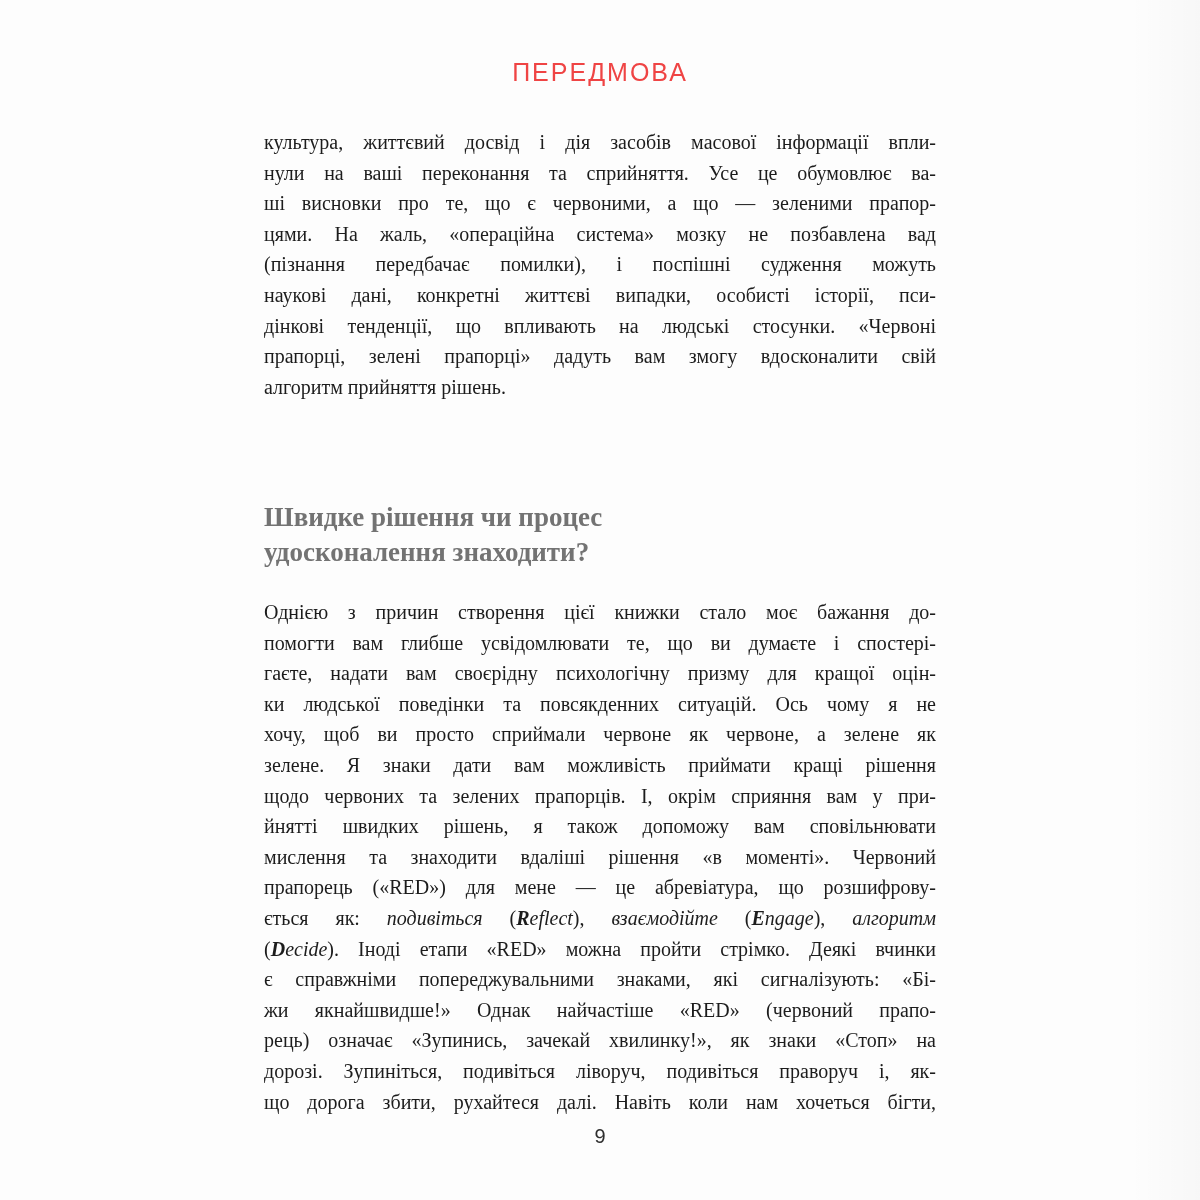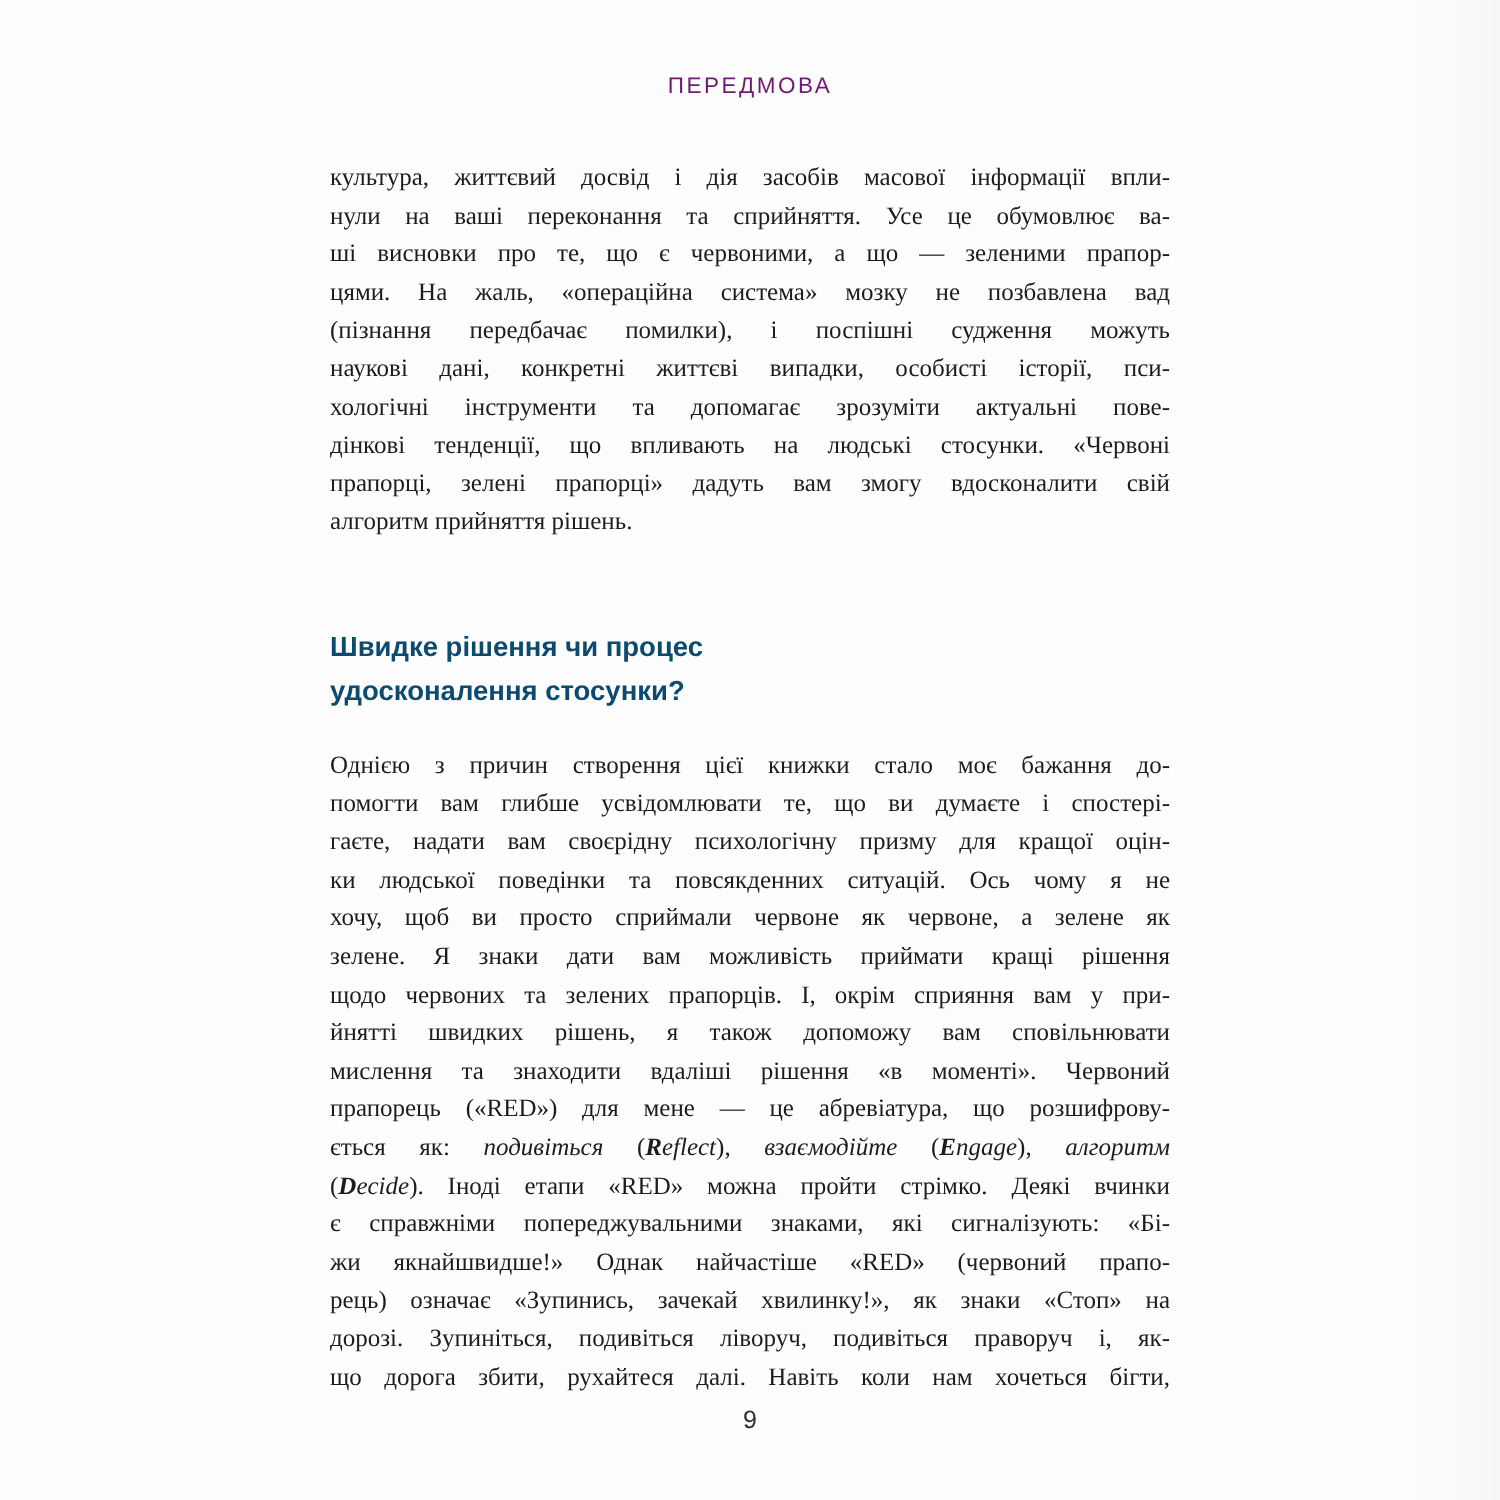--- a/index.html
+++ b/index.html
@@ -19,23 +19,23 @@
     background: linear-gradient(to right, rgba(0,0,0,0), rgba(0,0,0,0.025));
     pointer-events: none;
   }
   .running-header {
     position: absolute;
     top: 58px;
     left: 0;
     width: 100%;
     text-align: center;
     font-family: "Liberation Sans", sans-serif;
-    font-size: 18px;
+    font-size: 25px;
     letter-spacing: 2px;
-    color: #701a75;
+    color: #ef4444;
   }
   .text-col {
     position: absolute;
     left: 264px;
     width: 672px;
   }
   #para1 { top: 127px; }
   #para2 { top: 597px; }
   .tline {
     font-size: 20px;
@@ -44,24 +44,24 @@
     text-align-last: justify;
   }
   .tline-last { text-align-last: left; }
   .seg-i { font-style: italic; }
   .seg-bi { font-style: italic; font-weight: bold; }
   .section-heading {
     position: absolute;
     left: 264px;
     top: 500px;
     width: 672px;
-    font-family: Liberation Sans, sans-serif;
+    font-family: Liberation Serif, serif;
     font-weight: 700;
-    font-size: 22px;
-    color: #0c4a6e;
+    font-size: 27px;
+    color: #737373;
   }
   .hline {
     line-height: 35px;
     text-align: left;
   }
   .page-number {
     position: absolute;
     top: 1125px;
     left: 0;
     width: 100%;
@@ -78,29 +78,28 @@
 
   <div class="running-header">ПЕРЕДМОВА</div>
 
   <div class="text-col" id="para1">
       <div class="tline">культура, життєвий досвід і дія засобів масової інформації впли-</div>
       <div class="tline">нули на ваші переконання та сприйняття. Усе це обумовлює ва-</div>
       <div class="tline">ші висновки про те, що є червоними, а що — зеленими прапор-</div>
       <div class="tline">цями. На жаль, «операційна система» мозку не позбавлена вад</div>
       <div class="tline">(пізнання передбачає помилки), і поспішні судження можуть</div>
       <div class="tline">наукові дані, конкретні життєві випадки, особисті історії, пси-</div>
-      <div class="tline">хологічні інструменти та допомагає зрозуміти актуальні пове-</div>
       <div class="tline">дінкові тенденції, що впливають на людські стосунки. «Червоні</div>
       <div class="tline">прапорці, зелені прапорці» дадуть вам змогу вдосконалити свій</div>
       <div class="tline tline-last">алгоритм прийняття рішень.</div>
     </div>
 
   <div class="section-heading">
       <div class="hline">Швидке рішення чи процес</div>
-      <div class="hline">удосконалення стосунки?</div>
+      <div class="hline">удосконалення знаходити?</div>
     </div>
 
   <div class="text-col" id="para2">
       <div class="tline">Однією з причин створення цієї книжки стало моє бажання до-</div>
       <div class="tline">помогти вам глибше усвідомлювати те, що ви думаєте і спостері-</div>
       <div class="tline">гаєте, надати вам своєрідну психологічну призму для кращої оцін-</div>
       <div class="tline">ки людської поведінки та повсякденних ситуацій. Ось чому я не</div>
       <div class="tline">хочу, щоб ви просто сприймали червоне як червоне, а зелене як</div>
       <div class="tline">зелене. Я знаки дати вам можливість приймати кращі рішення</div>
       <div class="tline">щодо червоних та зелених прапорців. І, окрім сприяння вам у при-</div>

